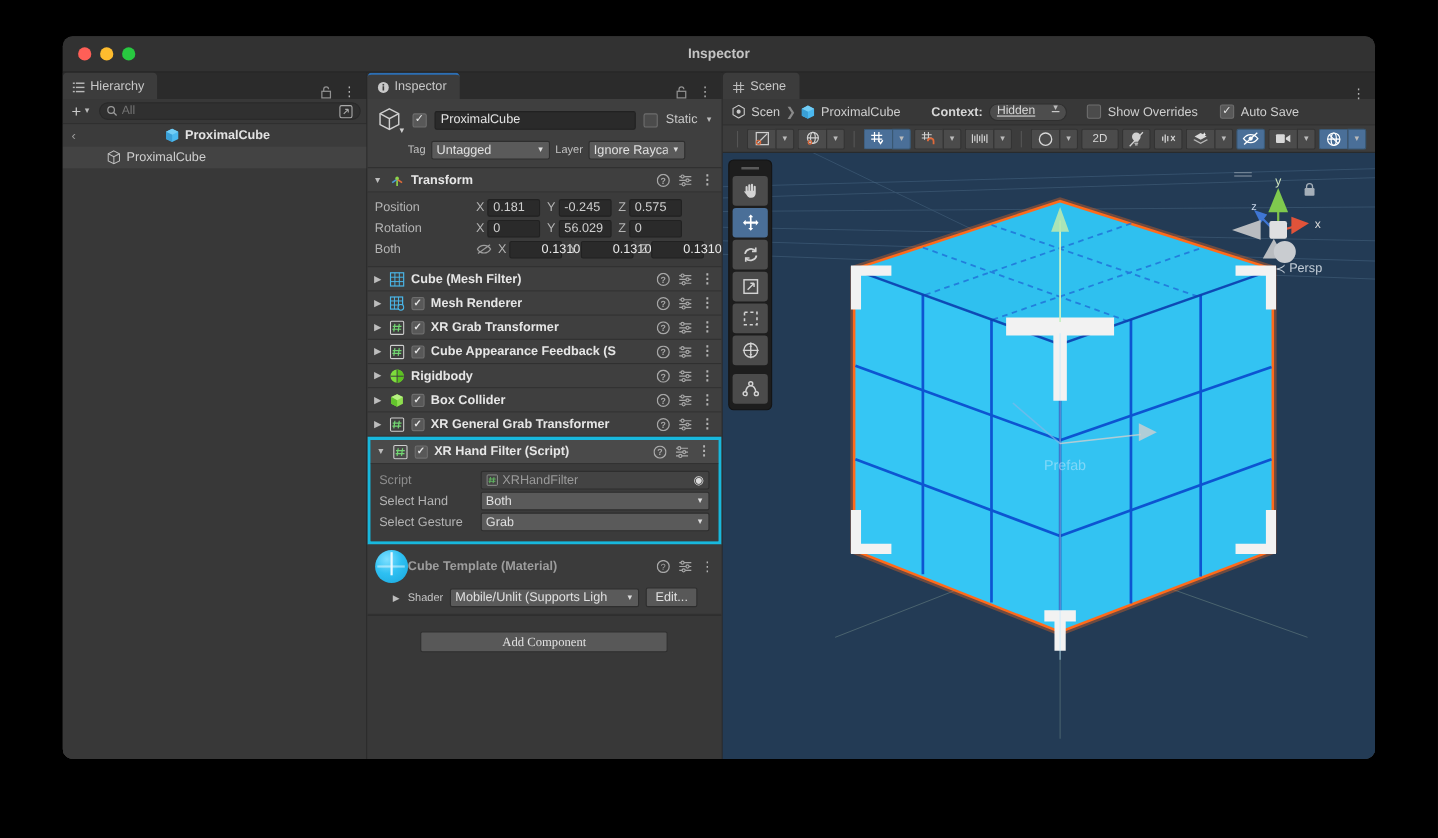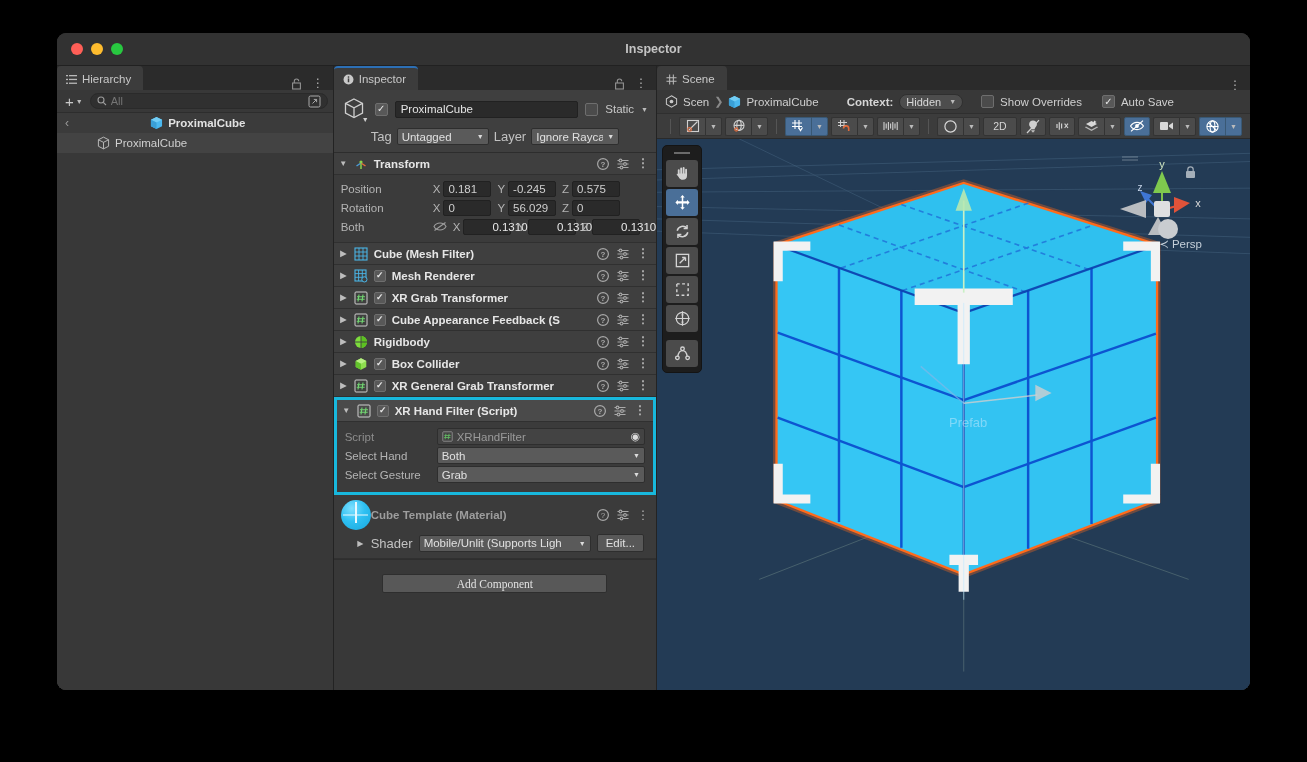--- a/index.html
+++ b/index.html
@@ -95,21 +95,21 @@
     color: #e8e8e8; font-size: 10px; line-height: 1;
   }
   .chk.off { background: #4b4b4b; color: transparent; }
   .name-field {
     flex: 1; height: 17px; background: #2a2a2a; border: 1px solid #212121;
     border-radius: 2px; color: #e4e4e4; font-size: 11.5px; padding: 0 5px;
     display: flex; align-items: center;
   }
   .static-lbl { font-size: 11.5px; color: #c8c8c8; }
   .obj-row2 { display: flex; align-items: center; gap: 5px; margin-top: 6px; padding-left: 29px;}
-  .lbl { font-size: 13px; color: #c2c2c2; }
+  .lbl { font-size: 10px; color: #c2c2c2; }
   .dropdown {
     height: 17px; background: #5a5a5a; border: 1px solid #2e2e2e; border-radius: 2px;
     display: flex; align-items: center; padding: 0 4px;
     font-size: 11.5px; color: #e0e0e0; position: relative; overflow:hidden;
   }
   .dropdown .dd-caret { margin-left: auto; font-size: 7px; color:#dcdcdc; padding-left:4px;}
   .dropdown .dd-text { white-space: nowrap; overflow: hidden; }
 
   
   .comp-head {
@@ -168,22 +168,22 @@
   
   .scene-bar1 {
     height: 23px; background: #383838; display: flex; align-items: center;
     padding: 0 8px; gap: 6px; font-size: 11.5px; color: #cfcfcf;
   }
   .breadcrumb { display: flex; align-items: center; gap: 5px; }
   .sep { color: #8a8a8a; font-size: 11px; }
   .ctx-lbl { margin-left: 22px; font-weight: bold; color: #d6d6d6; }
   .pill {
     height: 16px; border-radius: 8px; background: #4d4d4d; border:1px solid #2f2f2f;
-    display: flex; align-items: center; padding: 0 6px; gap: 8px;
-    font-size: 11px; color: #d8d8d8;
+    display: flex; padding: 0 6px; gap: 15px;
+    font-size: 11px; color: #d8d8d8; text-decoration: underline;
   }
   .scene-bar2 {
     height: 26px; background: #3c3c3c; display: flex; align-items: center;
     padding: 0 8px; gap: 3px; border-top:1px solid #2f2f2f; border-bottom:1px solid #2a2a2a;
   }
   .tbtn {
     height: 19px; min-width: 26px; background: #4b4b4b; border: 1px solid #333;
     border-radius: 2px; display: flex; align-items: center; justify-content: center;
     color: #d6d6d6; font-size: 10.5px; padding: 0 4px;
   }
@@ -344,21 +344,21 @@
               <span style="position:absolute;right:-1px;bottom:-1px;font-size:7px;color:#cfcfcf;">▼</span>
             </span>
             <span class="chk">✓</span>
             <span class="name-field">ProximalCube</span>
             <span class="chk off">✓</span>
             <span class="static-lbl">Static</span>
             <span class="caret">▼</span>
           </div>
           <div class="obj-row2">
             <span class="lbl">Tag</span>
-            <span class="dropdown" style="width:92px">
+            <span class="dropdown" style="width:108px">
               <span class="dd-text">Untagged</span>
               <span class="dd-caret">▼</span>
             </span>
             <span class="lbl">Layer</span>
             <span class="dropdown" style="width:88px">
               <span class="dd-text">Ignore Raycas</span>
               <span class="dd-caret">▼</span>
             </span>
           </div>
         </div>

